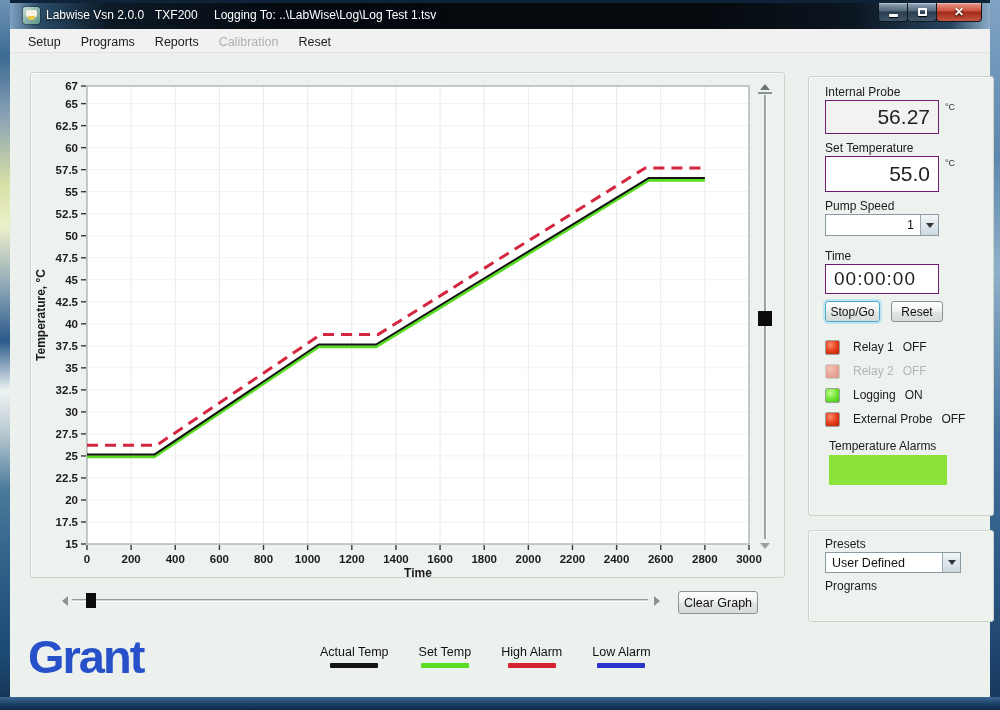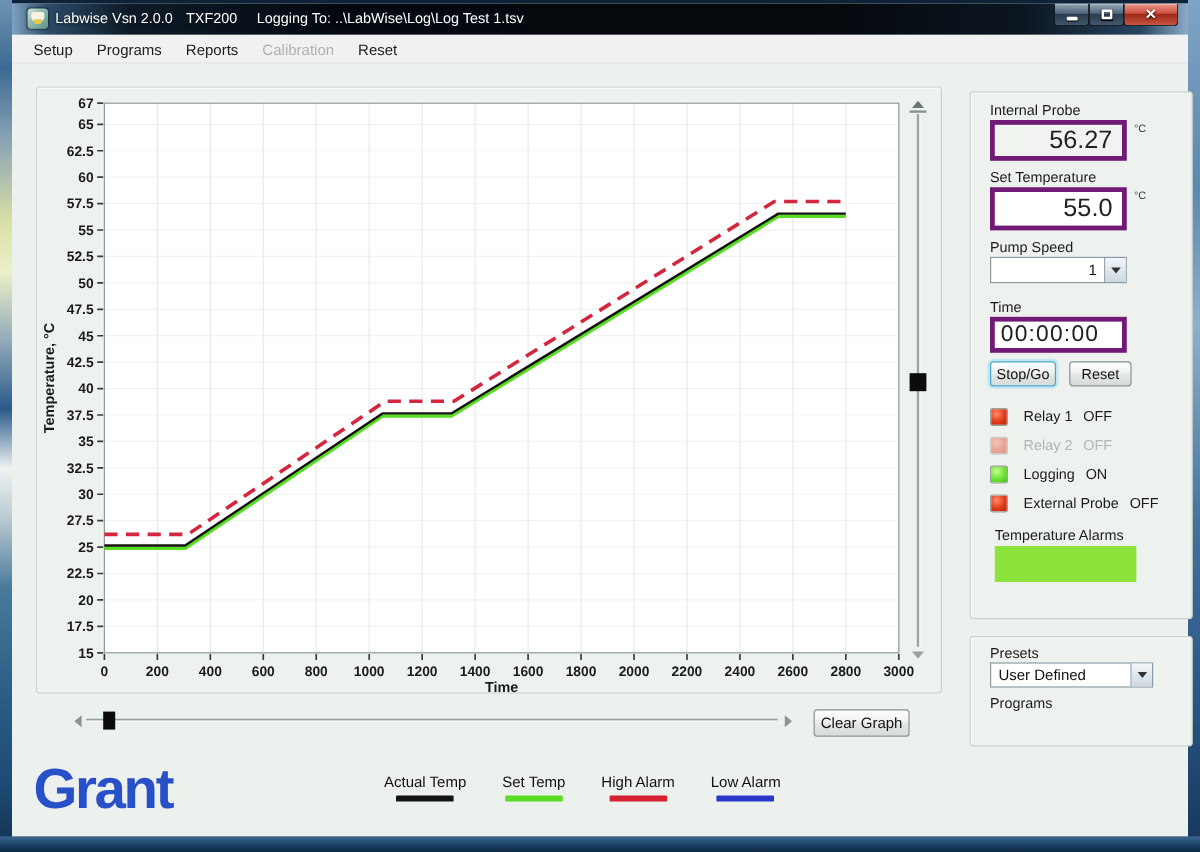--- a/index.html
+++ b/index.html
@@ -75,21 +75,21 @@
 
   .btn { display:flex; align-items:center; justify-content:center;
     background:linear-gradient(180deg,#fefefe 0%,#f0f2f0 45%,#e2e6e2 55%,#d8dcd8 100%);
     border:1px solid #8a948f; border-radius:3px; font-size:12px; color:#111; }
   #clear-graph-btn { position:absolute; left:668px; top:588px; width:80px; height:23px; font-size:12.5px; }
 
   
   #panel-main { left:798px; top:73px; width:186px; height:440px; }
   #panel-presets { left:798px; top:527px; width:186px; height:92px; }
   .plabel { position:absolute; font-size:12px; color:#1b1b1b; white-space:nowrap; }
-  .pfield { position:absolute; border:4px solid #701a75; background:#fff; font-size:21px; color:#222;
+  .pfield { position:absolute; border:1px solid #701a75; background:#fff; font-size:21px; color:#222;
     display:flex; align-items:center; justify-content:flex-end; padding-right:8px; }
   .pfield.gray { background:#f1f3f1; }
   .punit { position:absolute; font-size:9px; color:#333; }
   .combo { position:absolute; border:1px solid #8a9aa2; background:#fff; display:flex; }
   .combo .cval { flex:1; font-size:12.5px; color:#111; display:flex; align-items:center; padding:0 6px; }
   .combo .cval.right { justify-content:flex-end; }
   .combo .cbtn { width:18px; border-left:1px solid #9aa6ae;
     background:linear-gradient(180deg,#f3f7fa 0%,#dfe7ec 50%,#cdd9e0 100%);
     display:flex; align-items:center; justify-content:center; }
   .combo .cbtn:after { content:""; width:0; height:0; border-left:4px solid transparent;

